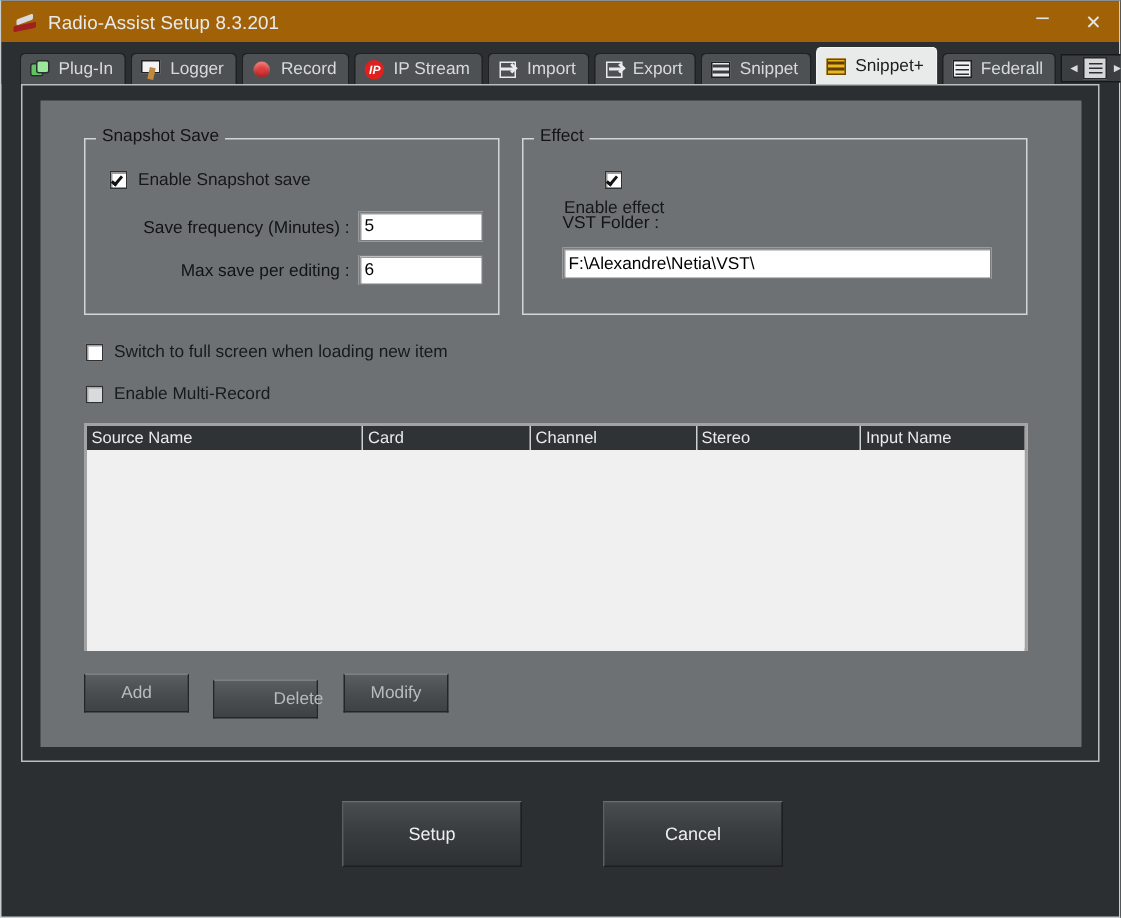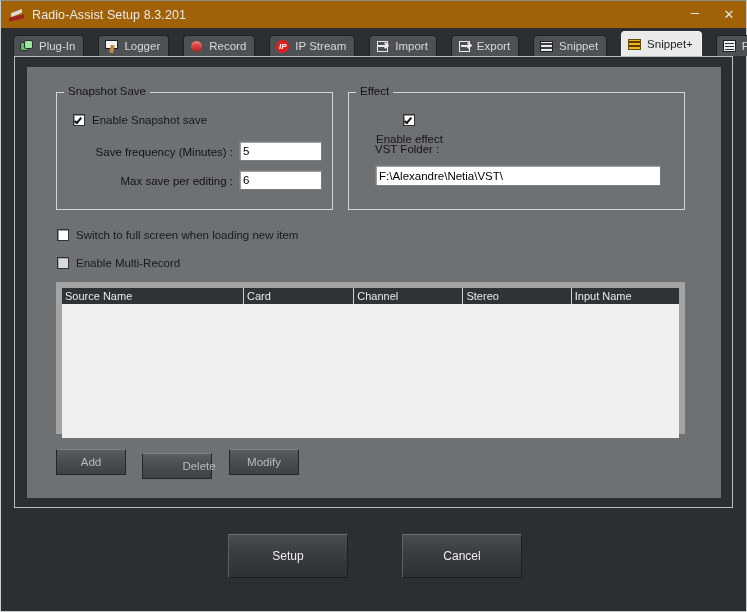--- a/index.html
+++ b/index.html
@@ -49,21 +49,21 @@
   }
   .winbtn.min { font-size: 15px; padding-bottom: 6px; }
 
   
   #tabstrip {
     position:absolute; left:0; top:27px; width:745px; height:28px;
     background:#2c2f31;
     display:flex; align-items:flex-end; padding-left:12px;
   }
   .tab {
-    height: 21px; margin-right: 14px;
+    height: 21px; margin-right: 3px;
     display:flex; align-items:center; gap:5px;
     padding: 0 8px 0 6px;
     background:#4e5153;
     border: 1px solid #1e2022;
     border-bottom: none;
     border-radius: 4px 4px 0 0;
     color:#d7d9db; font-size:11.5px; white-space:nowrap;
     position: relative;
   }
   .tab.active {
@@ -170,21 +170,21 @@
 
   
   #chk-fullscreen { left:30px; top:162px; }
   #chk-multirecord { left:30px; top:190px; }
 
   
   #listview {
     position:absolute; left:29px; top:215px;
     width:629px; height:152px;
     background:#f0f0f0;
-    border:6px solid #a3a3a3;
+    border:2px solid #a3a3a3;
     box-shadow: inset 1px 1px 0 #a6a9ab;
   }
   #list-header { display:flex; height:16px; background:#303335; }
   .lh-cell {
     color:#e9ebed; font-size:11px; padding-left:3px;
     border-right:1px solid #cdd0d2;
     display:flex; align-items:center;
     overflow:hidden; white-space:nowrap;
   }
   #list-body { height:134px; background:#f0f0f0; }

